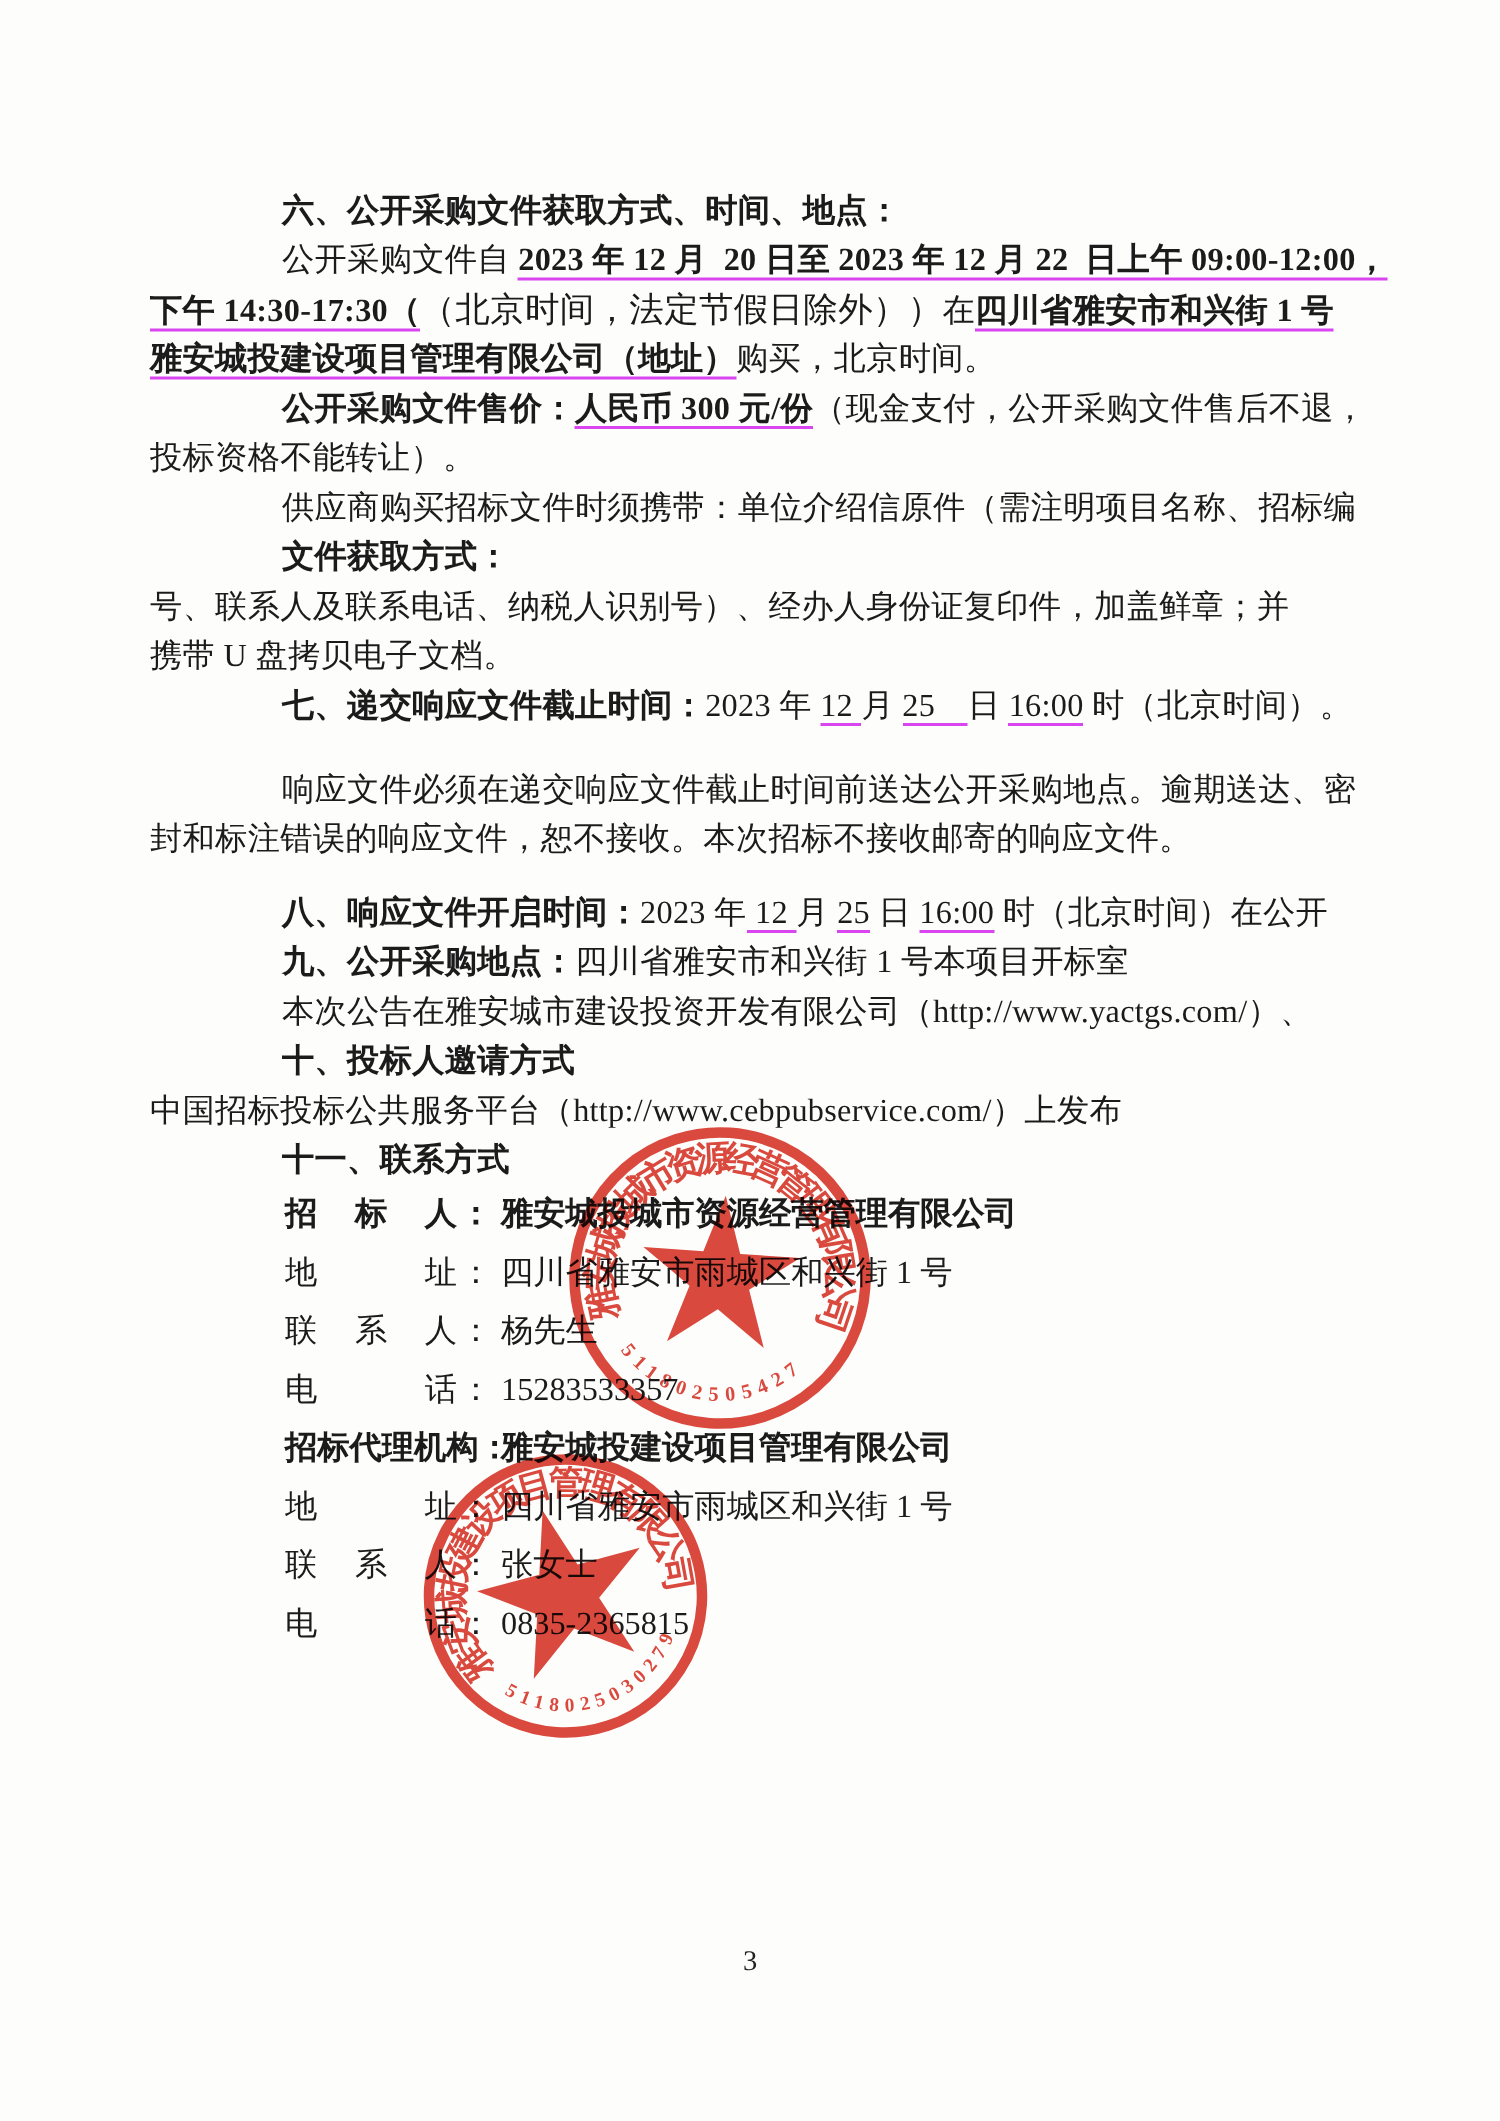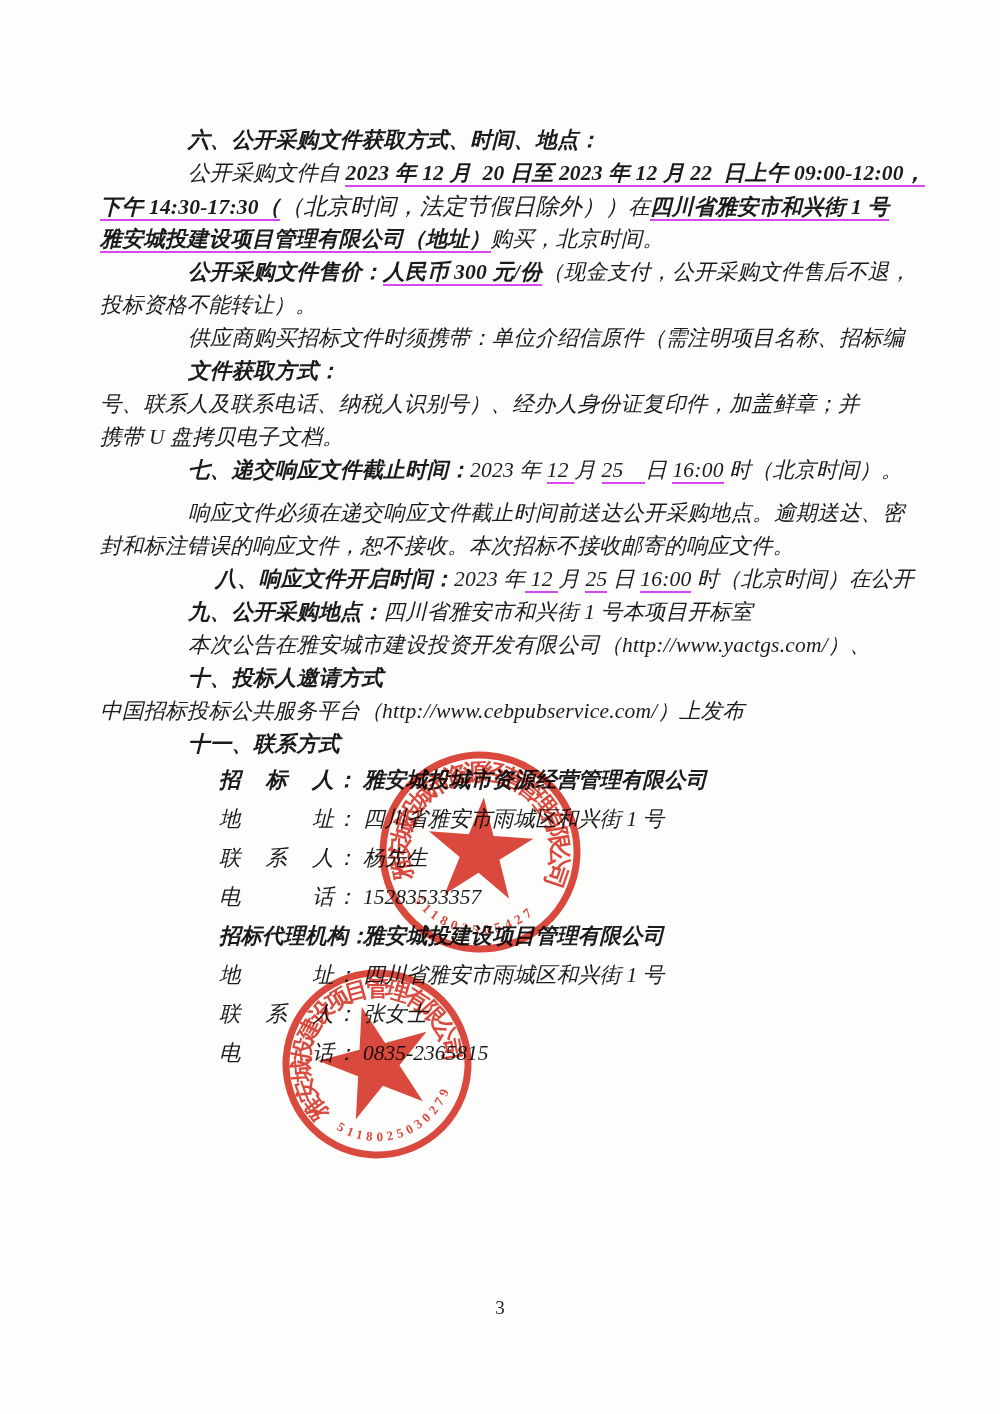--- a/index.html
+++ b/index.html
@@ -5,43 +5,42 @@
   html,body{margin:0;padding:0;}
   body{
     width:1000px;height:1414px;
     background:#fdfdfc;
     font-family:"Liberation Serif","DejaVu Serif",serif;
     color:#1b1b1b;
     position:relative;
     overflow:hidden;
   }
   .page{position:absolute;inset:0;}
-  .doc{padding:124px 86px 0 100px;font-style:italic;}
+  .doc{padding:124px 86px 0 100px;}
   .line{
     line-height:33px;height:33px;
     font-size:21.5px;
     white-space:pre;
     letter-spacing:.2px;
   }
   .line.indent{padding-left:88px;}
-  .line.gap-lg{margin-top:10px;}
-  .line.gap-sm{margin-top:0;text-align:right;}
+  .line.gap-lg{margin-top:23px;}
+  .line.gap-sm{margin-top:16px;}
   .b{font-weight:700;}
   .u{border-bottom:2px solid #d946ef;padding-bottom:0;}
   .small{font-size:23px;}
   .contacts{margin-left:90px;}
   .contact-row{
     line-height:39px;height:39px;
     font-size:21.5px;white-space:pre;
   }
   .clabel{
     display:inline-block;width:138px;
     text-align:justify;text-align-last:justify;
     vertical-align:bottom;
-    margin-left:29px;
   }
   .cvalue{padding-left:6px;}
   .stamp{
     position:absolute;
     mix-blend-mode:multiply;
     opacity:.92;
   }
   .stamp text{font-family:"Liberation Serif","DejaVu Serif",serif;font-weight:700;}
   .seal-name{letter-spacing:1px;}
   .seal-code{letter-spacing:2px;font-weight:700;}

